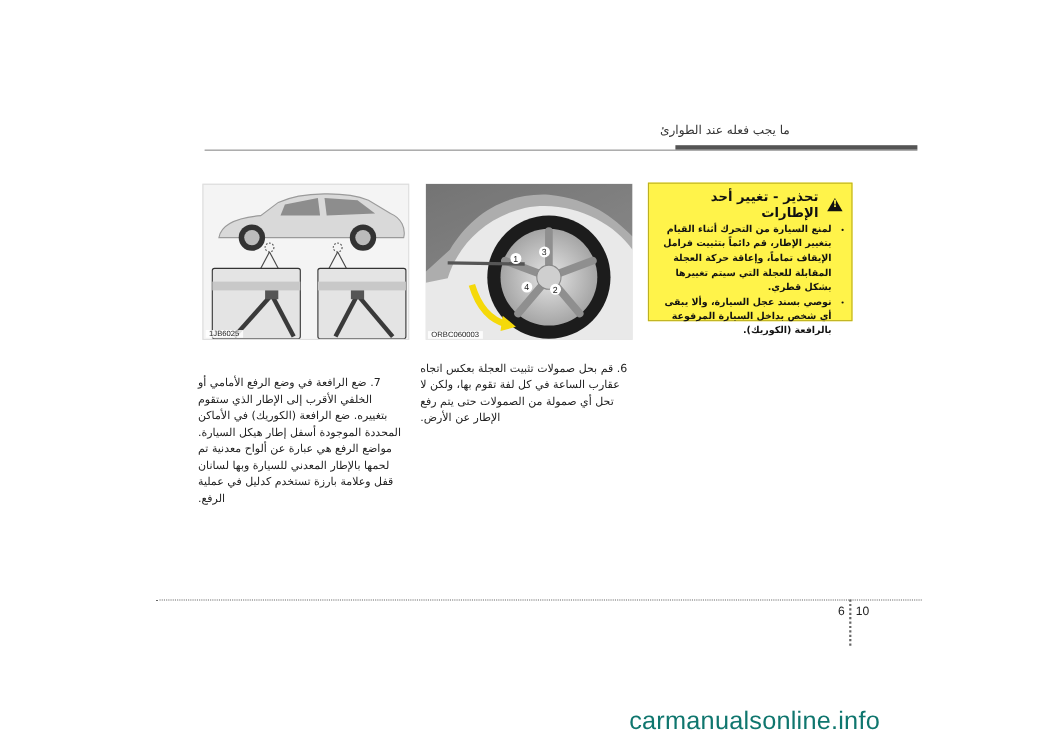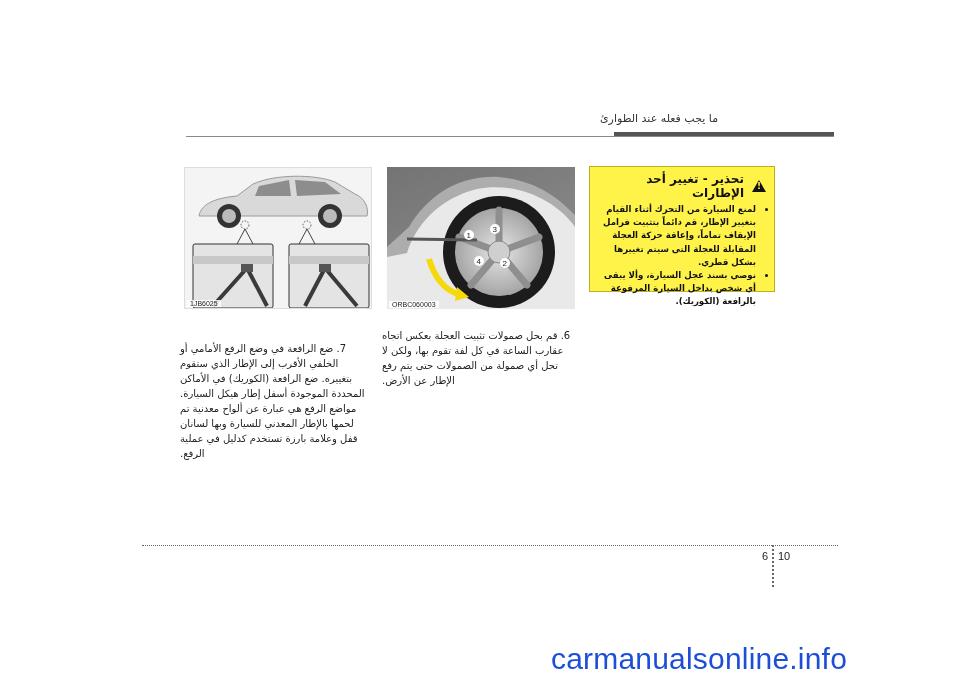--- a/index.html
+++ b/index.html
@@ -37,21 +37,21 @@
       direction:rtl; text-align:left; font-size:10px; line-height:15px; color:#222;margin-top:24px;
     }
     .step6 { left:382px; top:304px; width:192px; }
     .step7 { left:180px; top:317px; width:192px; }
 
     .footer-line { left:142px; top:545px; width:696px; height:0; border-top:1px dotted #666; }
     .footer-vline { left:772px; top:545px; width:0; height:42px; border-left:2px dotted #666; }
     .page-chapter { left:752px; top:550px; width:16px; text-align:right; font-size:11px; font-family:"Liberation Sans", sans-serif; color:#222; }
     .page-number { left:778px; top:550px; font-size:11px; font-family:"Liberation Sans", sans-serif; color:#222; }
 
-    .watermark { left:551px; top:642px; font-size:30px; font-family:"Liberation Sans", sans-serif; color:#1d4ed8; letter-spacing:0.2px; }
+    .watermark { left:572px; top:642px; font-size:23px; font-family:"Liberation Sans", sans-serif; color:#0f766e; letter-spacing:0.2px; }
   </style>
 </head>
 <body>
 
 <div class="abs header-title">ما يجب فعله عند الطوارئ</div>
 <div class="abs header-line-thin"></div>
 <div class="abs header-line-thick"></div>
 
 <div class="abs warning-box">
   <div class="warning-title">

